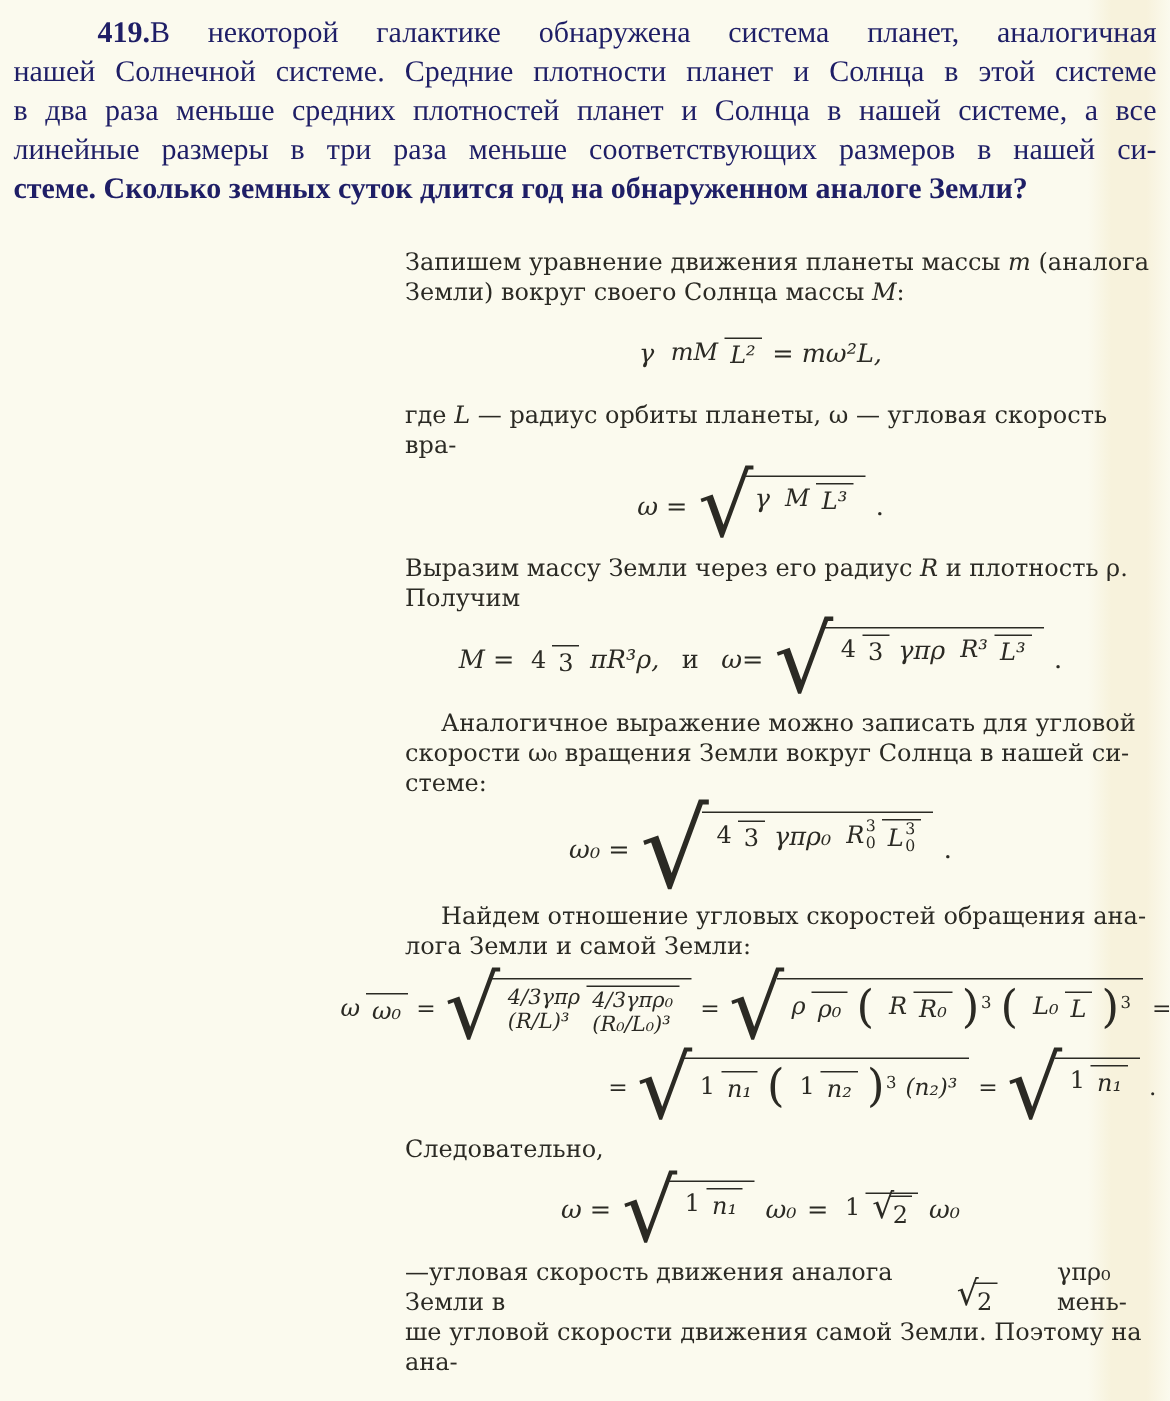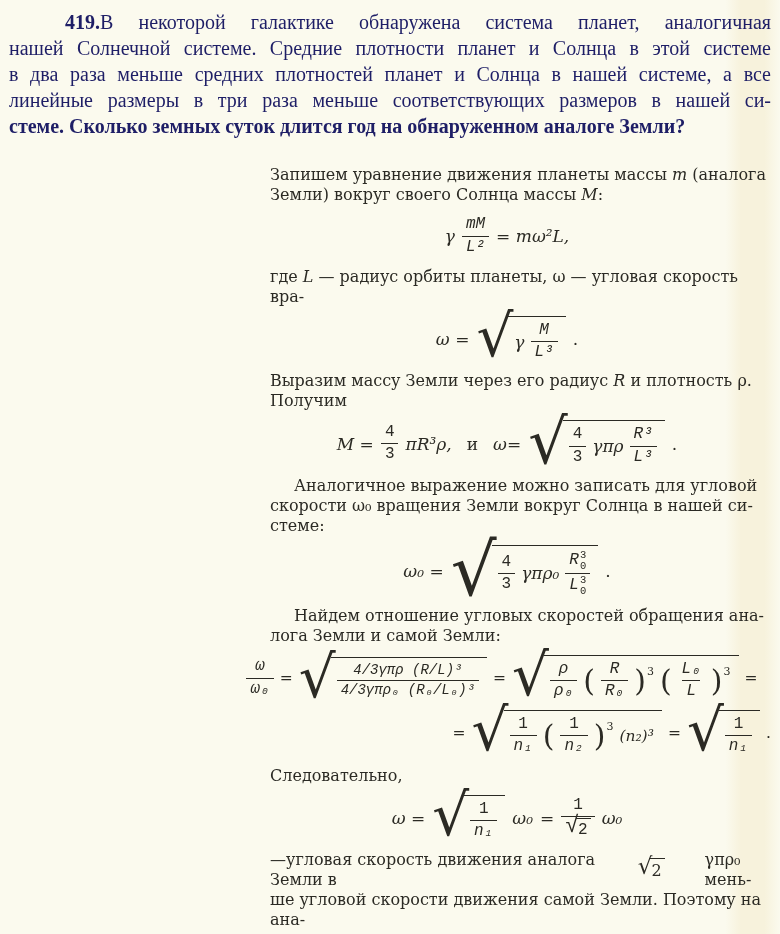--- a/index.html
+++ b/index.html
@@ -36,22 +36,22 @@
 
   
   .eq {
     display: flex; justify-content: center; align-items: center;
     gap: 7px; font-size: 17px; font-style: italic;
     margin: 9px 0; min-height: 44px;
   }
   .eq .u { font-style: normal; }
   .eq .mx { margin: 0 8px; }
 
-  .frac { display: inline-flex; flex-direction: column; align-items: center;
-          line-height: 1.2; font-size: 16px; font-family: Liberation Mono, monospace; }
+  .frac { display: inline-flex; align-items: flex-start;
+          line-height: 1.2; font-size: 16px; }
   .frac .fn { padding: 0 4px 1px; display: flex; align-items: center; justify-content: center; }
   .frac .fd { border-top: 1.7px solid currentColor; padding: 1px 4px 0;
               display: flex; align-items: center; justify-content: center; }
   .frac.small { font-size: 14px; }
 
   .ss { display: inline-flex; flex-direction: column; align-items: flex-start;
         font-size: 10.5px; line-height: 1.05; margin-left: 1px; font-style: normal; }
 
   .sqrt { display: inline-flex; align-items: flex-start; }
   .sqrt .sign { font-style: normal; line-height: 0.72; margin-right: -5px; font-weight: normal; }
@@ -65,21 +65,21 @@
   .sq-i > .sqb { border-top: 1.4px solid currentColor; padding: 2px 3px 0 2px;
                  display: inline-flex; align-items: center; }
 
   .bigp { font-size: 30px; font-style: normal; line-height: 1; font-family: "DejaVu Serif", serif; }
   .psup { font-size: 11px; font-style: normal; align-self: flex-start; margin: 2px 0 0 -5px; }
 
   .eq.rhs-align { justify-content: flex-end; padding-right: 6px; }
 
   
   .p7 { margin-left: 33px; }
-  .p7 .l { display: flex; align-items: center; flex-wrap: nowrap; min-height: 20px; gap: 40px; }
+  .p7 .l { display: flex; align-items: flex-end; flex-wrap: nowrap; min-height: 20px; gap: 40px; }
 </style>
 </head>
 <body>
 
 <div class="page">
 
   <div class="problem">
     <div class="pline"><span class="pnum">419.</span><span>В некоторой галактике обнаружена система планет, аналогичная</span></div>
     <div class="pline">нашей Солнечной системе. Средние плотности планет и Солнца в этой системе</div>
     <div class="pline">в два раза меньше средних плотностей планет и Солнца в нашей системе, а все</div>

